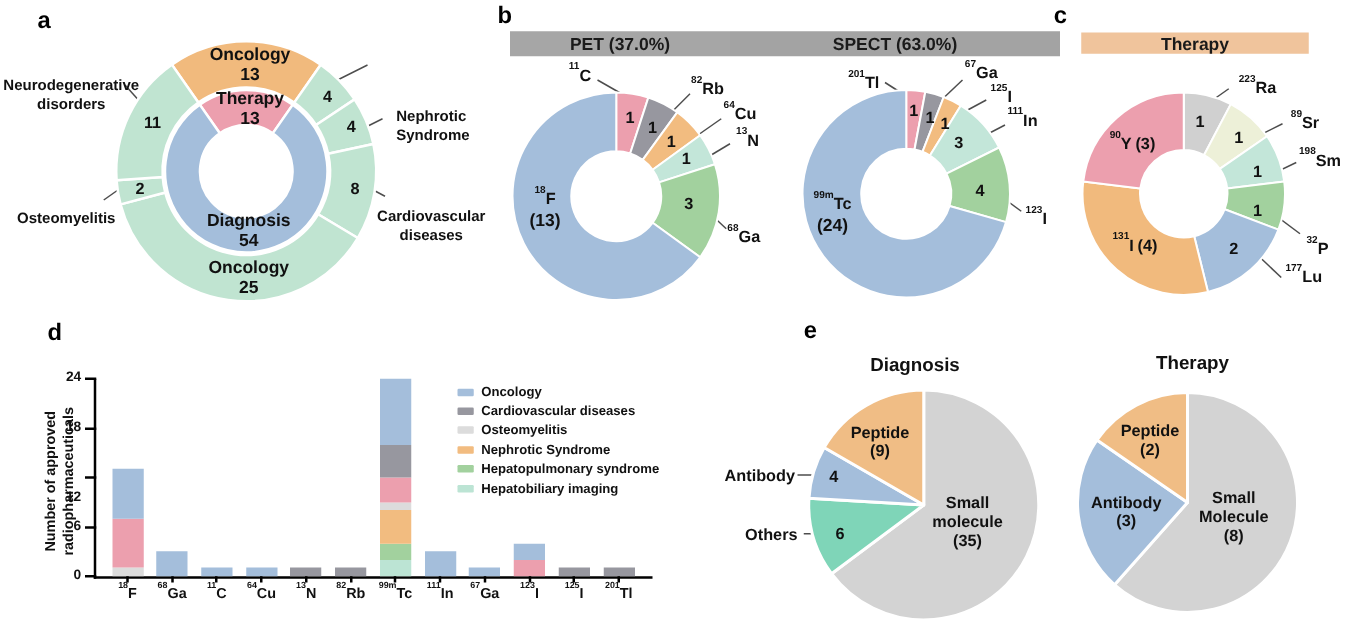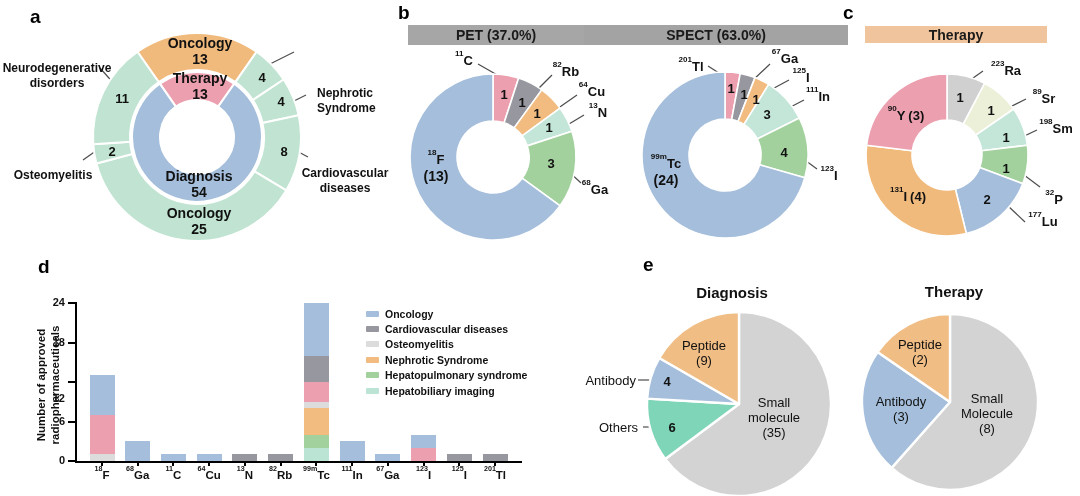--- a/index.html
+++ b/index.html
@@ -13,21 +13,21 @@
   .iso{font-size:13px;font-weight:bold;}
   .iso .vlab{margin-left:3px;}
   sup{font-size:62%;position:relative;top:-0.45em;line-height:0;}
   .side{font-size:12px;font-weight:bold;line-height:15px;}
   .left-al{text-align:left;}
   .right-al{text-align:right;}
   .hdr{display:flex;font-weight:bold;font-size:14px;color:#1a1a1a;}
   .hdr-seg{display:flex;align-items:center;justify-content:center;height:100%;}
   .leaders{position:absolute;left:0;top:0;pointer-events:none;}
   .leaders line{stroke:#4d4d4d;stroke-width:1.2;}
-  .pie-label{font-size:13px;font-weight:normal;line-height:15px;}
+  .pie-label{font-size:13px;font-weight:bold;line-height:15px;}
   .e-title{font-size:15px;font-weight:bold;}
   #plot-d{position:absolute;border-left:2px solid #000;border-bottom:2px solid #000;}
   .bar{position:absolute;bottom:0;height:100%;}
   .seg{position:absolute;left:0;width:100%;}
   .ytick{position:absolute;left:-9px;width:9px;height:2px;background:#000;}
   .ylab{position:absolute;left:-38px;width:26px;text-align:right;font-size:11px;font-weight:bold;}
   .xtick{position:absolute;width:2px;height:5px;background:#000;}
   .xlab{position:absolute;text-align:center;font-size:11.5px;font-weight:bold;white-space:nowrap;}
   .ylabel-rot{position:absolute;left:-37px;top:371px;width:170px;height:28px;
               transform:rotate(-90deg);transform-origin:center;

